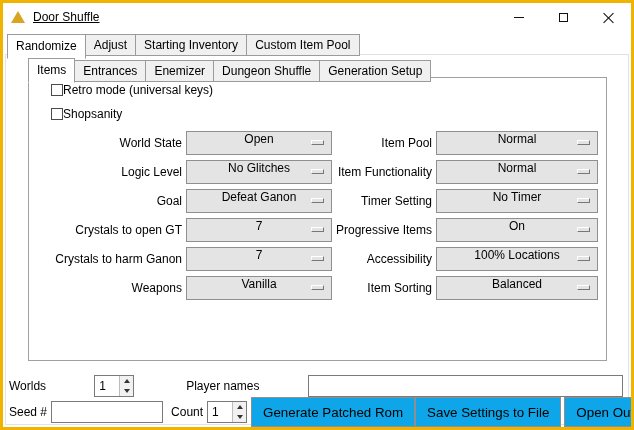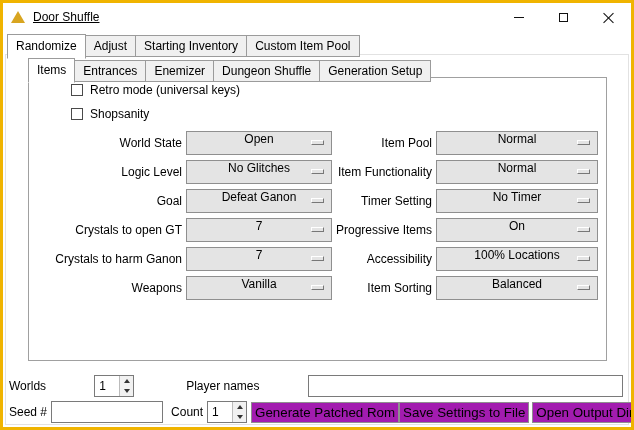--- a/index.html
+++ b/index.html
@@ -16,28 +16,28 @@
   .title-text { margin-left:8px; }
   .winbtns { position:absolute; right:0; top:0; height:28px; display:flex; }
   .winbtn { width:45px; height:28px; display:flex; align-items:center; justify-content:center; cursor:default; }
   .icon-min { width:10px; height:1px; background:#111; }
   .icon-max { width:9px; height:9px; border:1px solid #111; background:transparent; }
   .icon-close { position:relative; width:11px; height:11px; }
   .icon-close::before, .icon-close::after { content:""; position:absolute; left:5px; top:-1px; width:1px; height:14px; background:#111; }
   .icon-close::before { transform:rotate(45deg); }
   .icon-close::after  { transform:rotate(-45deg); }
   
-  .outer-tabs { position:absolute; left:4px; top:31px; display:flex; align-items:center; z-index:4; }
+  .outer-tabs { position:absolute; left:4px; top:31px; display:flex; align-items:flex-start; z-index:4; }
   .inner-tabs { position:absolute; left:25px; top:55px; display:flex; align-items:flex-end; z-index:4; }
   .tab { padding:3px 8px; background:#f0f0f0; border:1px solid #9b9b9b; margin-right:-1px; white-space:nowrap; }
   .tab.sel { background:#fff; padding-top:4px; padding-bottom:5px; margin-bottom:-1px; border-bottom:1px solid #fff; position:relative; z-index:5; }
   .outer-pane { position:absolute; left:2px; right:2px; top:51px; bottom:2px; border:1px solid #e2e2e2; background:#fff; }
   .inner-pane { position:absolute; left:25px; top:74px; width:579px; height:284px; border:1px solid #a0a0a0; background:#fff; z-index:2; }
   
-  .checkrow { position:absolute; left:22px; display:flex; align-items:center; gap:7px; height:14px;padding-left:20px; }
+  .checkrow { position:absolute; left:2px; display:flex; align-items:center; height:14px;padding-left:20px; }
   .checkbox { width:12px; height:12px; background:#fff; border:1px solid #4a4a4a; flex:0 0 auto; }
   
   .opt-row { position:absolute; left:0; width:577px; height:24px; display:flex; align-items:center; }
   .lbl-l { width:153px; text-align:right; }
   .lbl-r { width:100px; text-align:right; }
   .mbtn { position:relative; height:24px; margin-left:4px; background:#e4e4e4; border:1px solid #8f8f8f;
           display:flex; align-items:flex-start; justify-content:center; }
   .mbtn.w-l { width:146px; }
   .mbtn.w-r { width:162px; }
   .mbtn .ind { position:absolute; right:7px; top:50%; margin-top:-3px; width:13px; height:5px; background:#e4e4e4;
@@ -50,21 +50,21 @@
   .flabel { white-space:nowrap; }
   .spin { width:40px; height:22px; border:1px solid #7a7a7a; background:#fff; display:flex; flex:0 0 auto; }
   .spin .val { flex:1; display:flex; align-items:center; padding-left:4px; }
   .spin .arrows { width:14px; display:flex; flex-direction:column; border-left:1px solid #bbb; }
   .spin .arrows > div { flex:1; display:flex; align-items:center; justify-content:center; background:#f1f1f1; }
   .tri-up   { width:0; height:0; border-left:3px solid transparent; border-right:3px solid transparent; border-bottom:4px solid #333; }
   .tri-down { width:0; height:0; border-left:3px solid transparent; border-right:3px solid transparent; border-top:4px solid #333; }
   .txt { height:22px; border:1px solid #7a7a7a; background:#fff; padding:0 4px; font:12px "Liberation Sans", sans-serif; outline:none; }
   .txt.grow { flex:1; min-width:0; }
   .txt.seed { width:112px; flex:0 0 auto; }
-  .pbtn { height:21px; background:#a21caf; border:1px solid #8f8f8f; padding:0 3px; display:flex; align-items:center;
+  .pbtn { height:30px; background:#0ea5e9; border:1px solid #8f8f8f; padding:0 11px; display:flex; align-items:center;
           white-space:nowrap; flex:0 0 auto; }
   .spacer { flex:1 1 0; min-width:0; }
   .mr4 { margin-right:4px; } .ml8 { margin-left:8px; } .ml4 { margin-left:4px; } .ml3 { margin-left:3px; }
 </style>
 </head>
 <body>
 
 <div class="window">
 
   <div class="titlebar">

